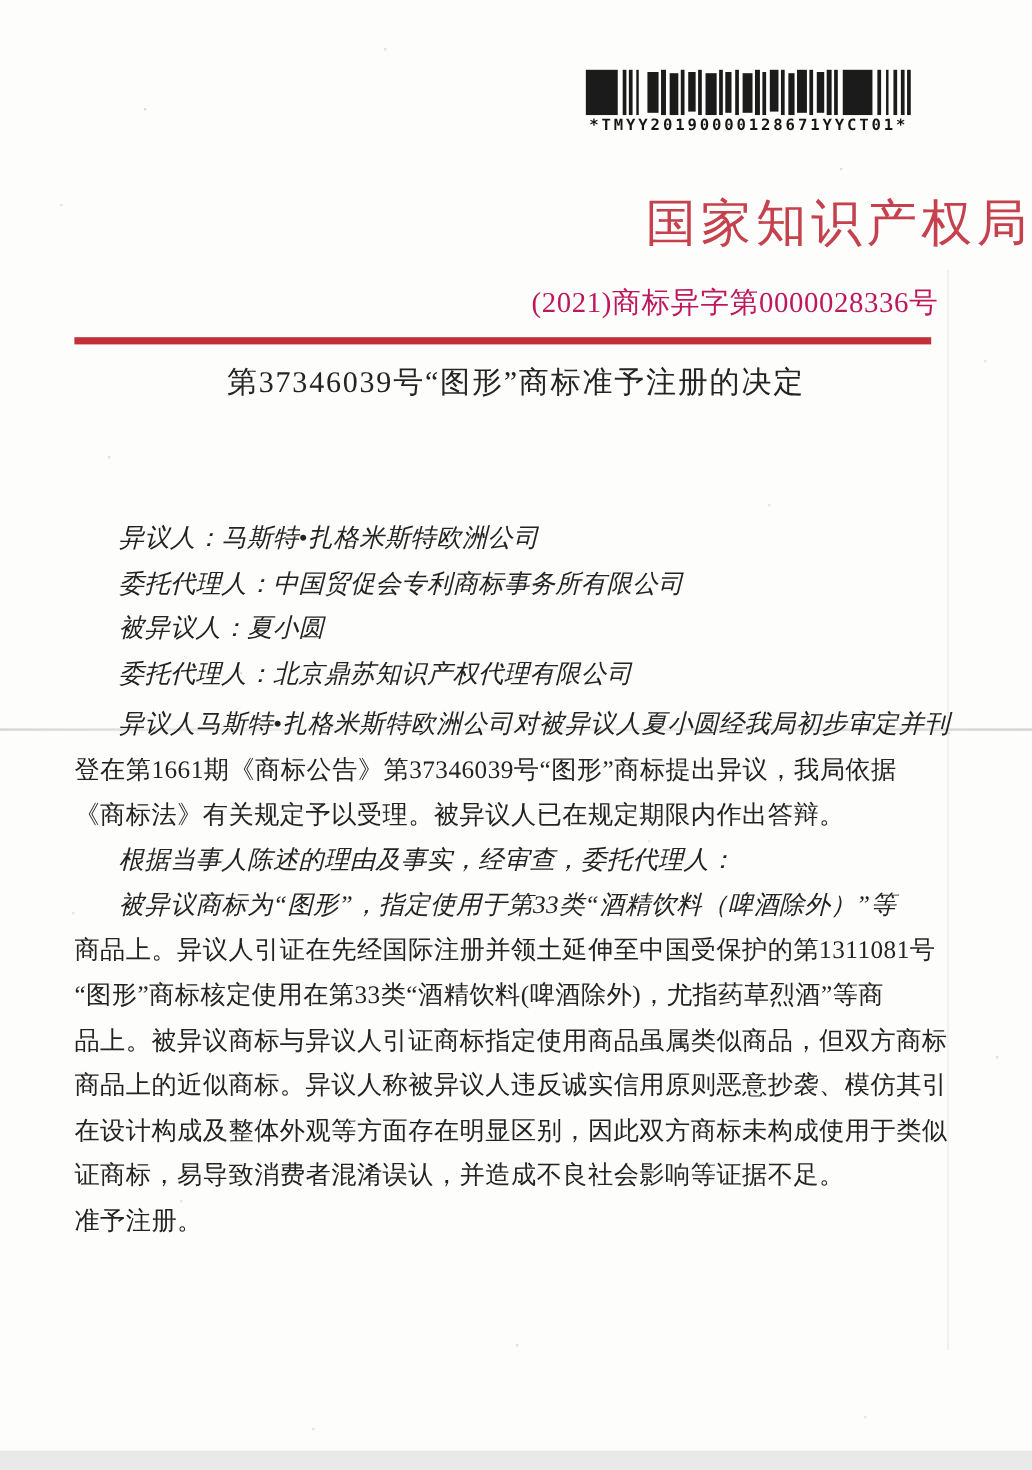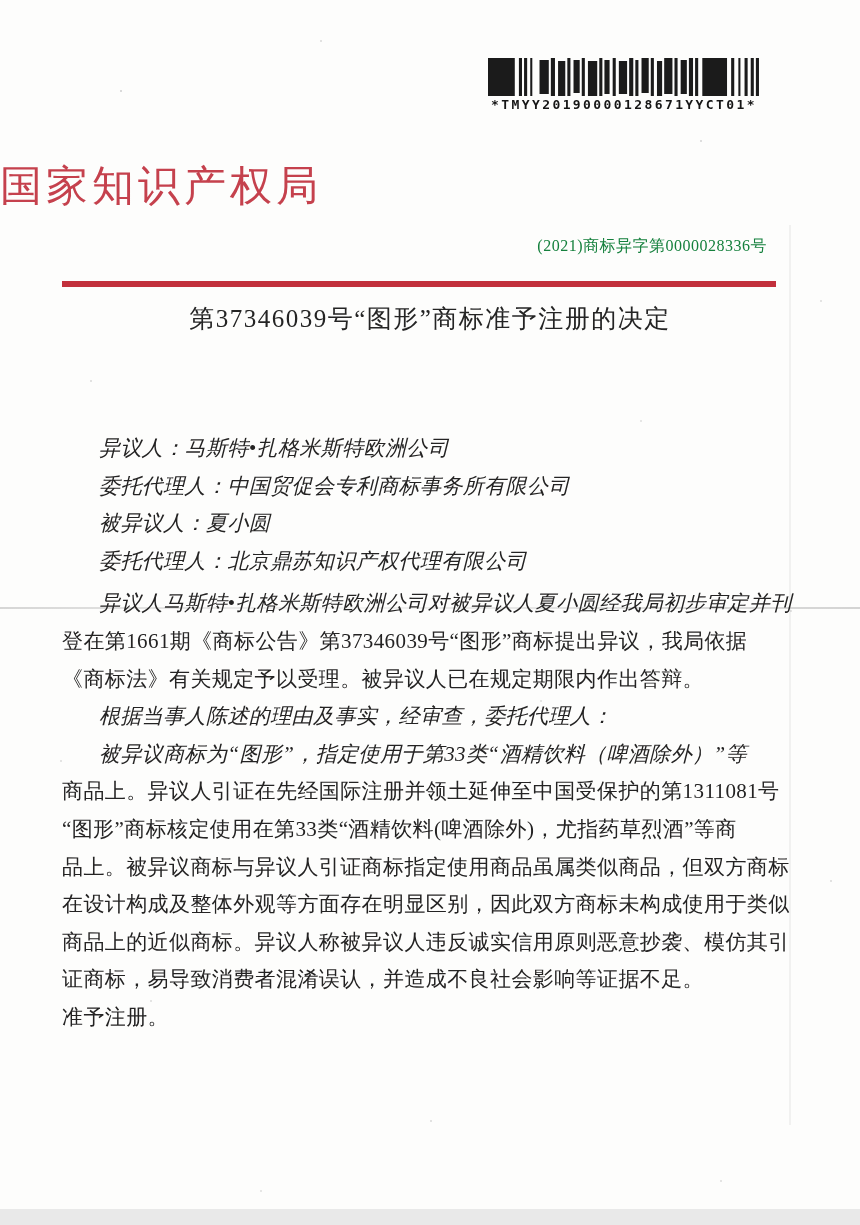--- a/index.html
+++ b/index.html
@@ -40,28 +40,28 @@
   .barcode svg{display:block;width:100%;height:100%;}
   .barcode-text{
     position:absolute;left:480px;top:97px;width:288px;
     text-align:center;
     font-family:"DejaVu Sans Mono","Liberation Mono",monospace;
     font-size:13px;font-weight:bold;letter-spacing:2.4px;color:#161616;
     white-space:nowrap;
   }
   .agency-title{
     position:absolute;left:0;top:158px;width:860px;
-    text-align:left;
+    text-align:right;
     font-size:42px;letter-spacing:4px;
     color:var(--title-red);
     white-space:nowrap;
   }
   .doc-number{
-    position:absolute;right:93px;top:236px;
-    font-size:16px;letter-spacing:.5px;color:#15803d;
+    position:absolute;right:78px;top:236px;
+    font-size:24px;letter-spacing:.5px;color:#be185d;
     white-space:nowrap;
   }
   .red-rule{
     position:absolute;left:62px;top:281px;width:714px;height:6px;
     background:var(--rule-red);
   }
   .decision-title{
     position:absolute;left:0;top:302px;width:860px;
     text-align:center;
     font-size:25px;letter-spacing:1.5px;color:#242424;
@@ -142,19 +142,19 @@
       <div class="line indent">被异议人：夏小圆</div>
       <div class="line indent">委托代理人：北京鼎苏知识产权代理有限公司</div>
       <div class="line indent para-gap">异议人马斯特•扎格米斯特欧洲公司对被异议人夏小圆经我局初步审定并刊</div>
       <div class="line">登在第1661期《商标公告》第37346039号“图形”商标提出异议，我局依据</div>
       <div class="line">《商标法》有关规定予以受理。被异议人已在规定期限内作出答辩。</div>
       <div class="line indent">根据当事人陈述的理由及事实，经审查，委托代理人：</div>
       <div class="line indent">被异议商标为“图形”，指定使用于第33类“酒精饮料（啤酒除外）”等</div>
       <div class="line">商品上。异议人引证在先经国际注册并领土延伸至中国受保护的第1311081号</div>
       <div class="line">“图形”商标核定使用在第33类“酒精饮料(啤酒除外)，尤指药草烈酒”等商</div>
       <div class="line">品上。被异议商标与异议人引证商标指定使用商品虽属类似商品，但双方商标</div>
+      <div class="line">商品上的近似商标。异议人称被异议人违反诚实信用原则恶意抄袭、模仿其引</div>
       <div class="line">在设计构成及整体外观等方面存在明显区别，因此双方商标未构成使用于类似</div>
-      <div class="line">商品上的近似商标。异议人称被异议人违反诚实信用原则恶意抄袭、模仿其引</div>
       <div class="line">证商标，易导致消费者混淆误认，并造成不良社会影响等证据不足。</div>
       <div class="line">准予注册。</div>
     </div>
 
 </div>
 
 </body></html>

